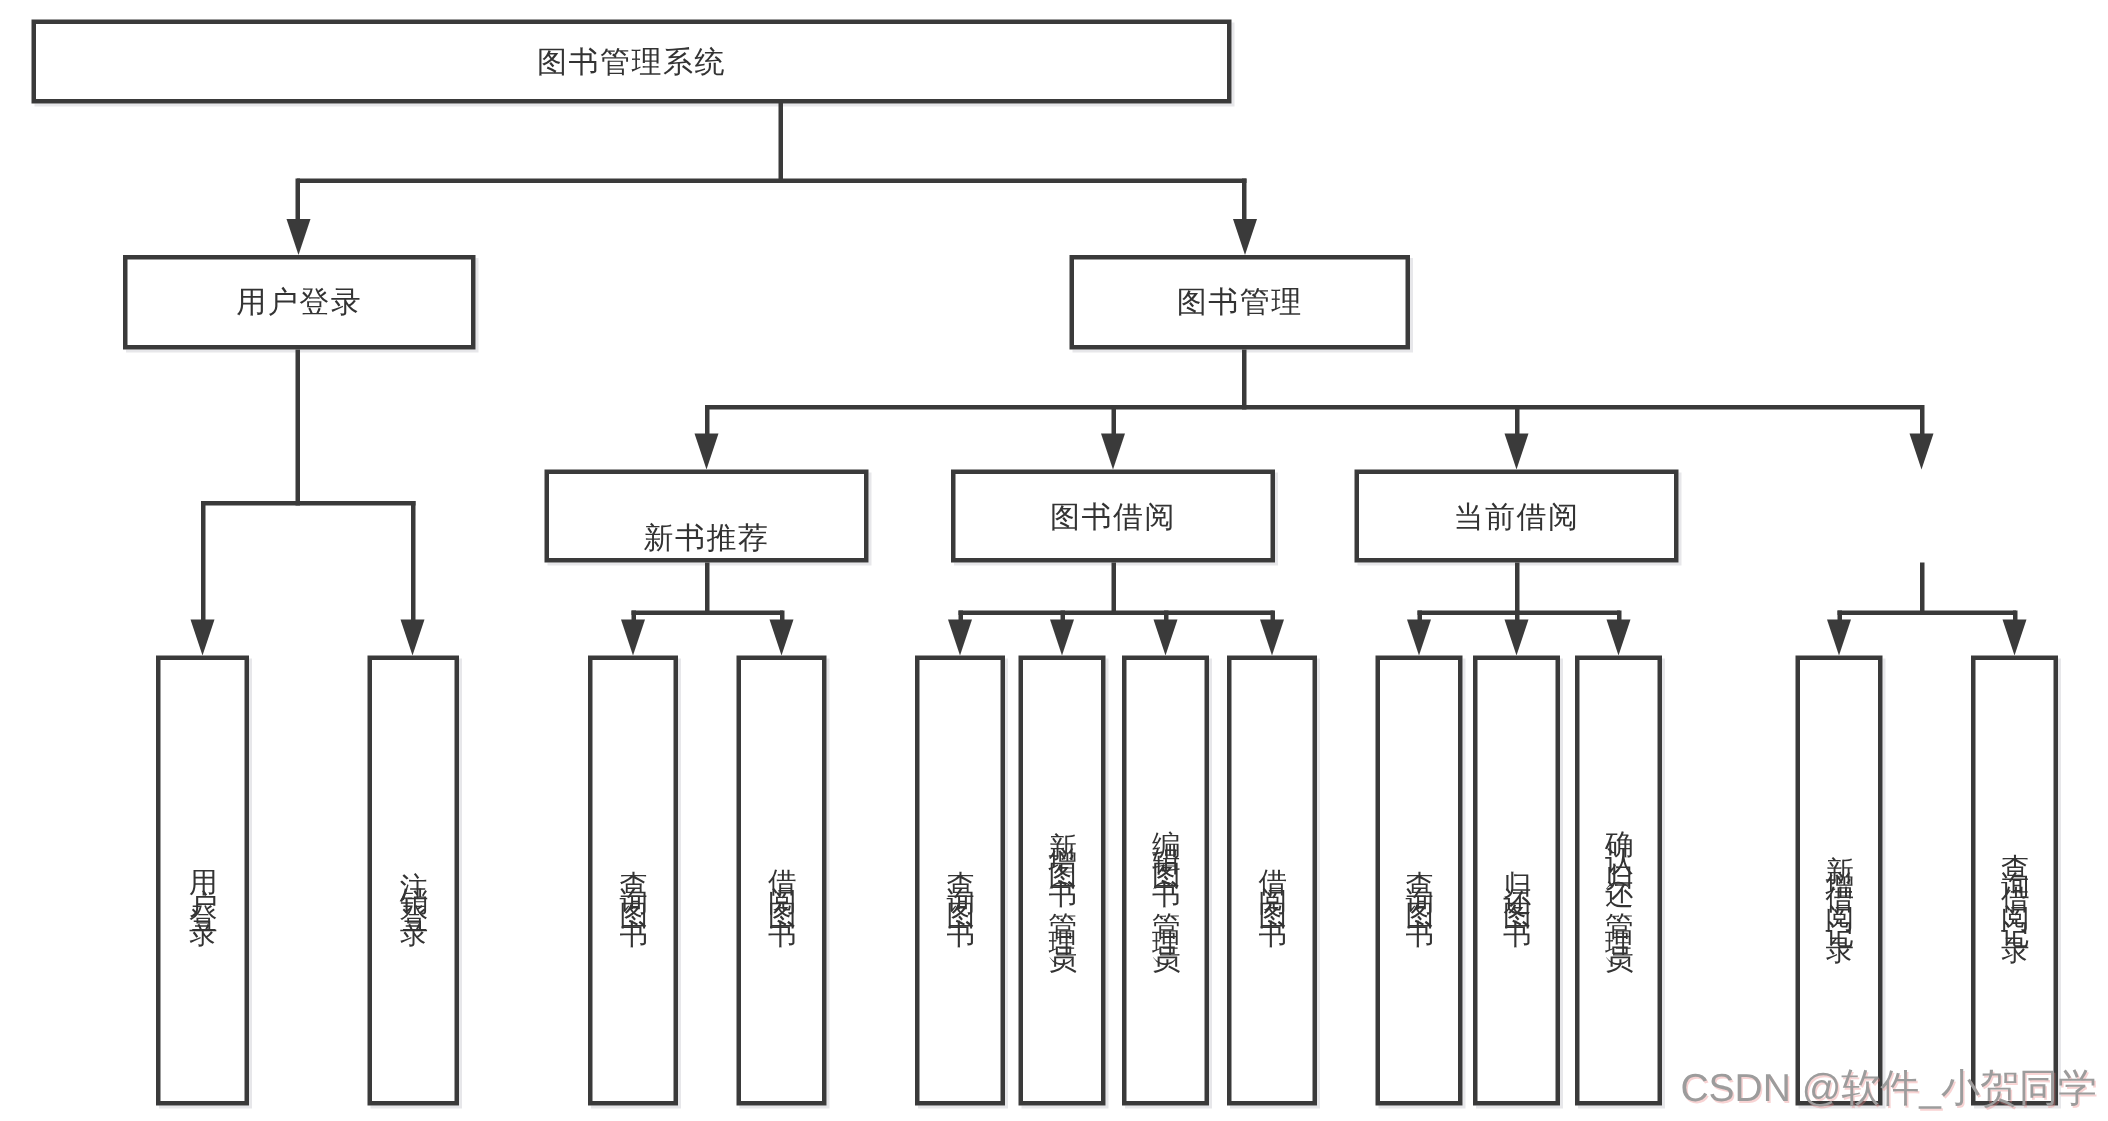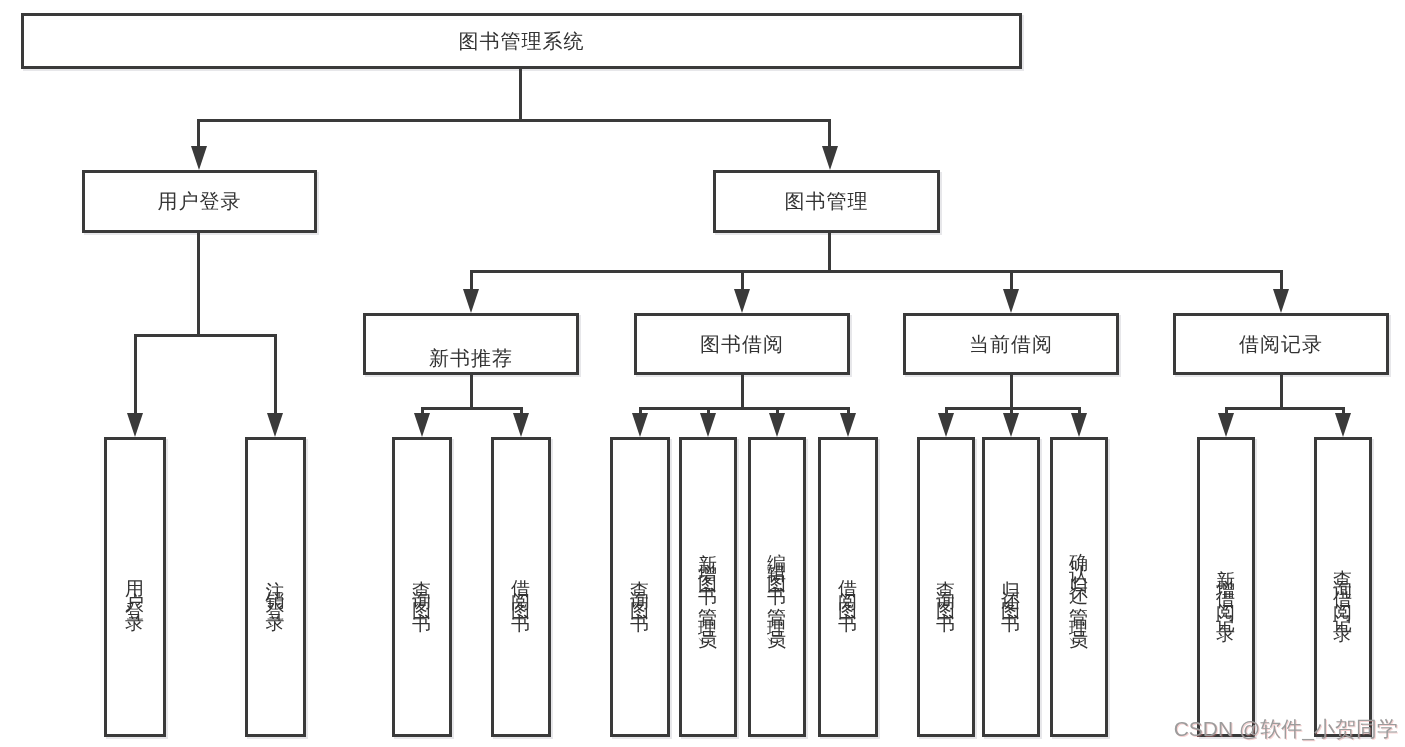--- a/index.html
+++ b/index.html
@@ -44,32 +44,32 @@
     position: absolute;
     width: 0; height: 0;
     border-left: 8px solid transparent;
     border-right: 8px solid transparent;
     border-top: 24px solid #3a3a3a;
   }
   .watermark {
     position: absolute;
     right: 7px;
     bottom: 4px;
-    font-size: 21px;
+    font-size: 26px;
     color: #9c9c9c;
     text-shadow: 1px 1px 0 rgba(235,130,130,0.35);
     white-space: nowrap;
   }
 </style>
 </head>
 <body>
 
 <div id="stage">
 
-  <div class="box" style="left:21px; top:13px; width:1001px; height:56px;text-align:right;">
+  <div class="box" style="left:21px; top:13px; width:800px; height:56px;text-align:right;">
     <span class="hlabel">图书管理系统</span>
   </div>
 
   <div>
     <div class="vline" style="left:519px; top:68px; height:54px;"></div>
     <div class="hline" style="left:198px; top:119px; width:633px;"></div>
     <div class="vline" style="left:197px; top:119px; height:30px;"></div>
     <div class="arrow" style="left:191px; top:146px;"></div>
     <div class="vline" style="left:828px; top:119px; height:30px;"></div>
     <div class="arrow" style="left:822px; top:146px;"></div>
@@ -106,23 +106,20 @@
 
   <div class="box" style="left:363px; top:313px; width:216px; height:62px;align-items:flex-end;">
     <span class="hlabel">新书推荐</span>
   </div>
   <div class="box" style="left:903px; top:313px; width:216px; height:62px;">
     <span class="hlabel">当前借阅</span>
   </div>
   <div class="box" style="left:634px; top:313px; width:216px; height:62px;">
     <span class="hlabel">图书借阅</span>
   </div>
-  <div class="box" style="left:1173px; top:313px; width:216px; height:62px;">
-    <span class="hlabel">借阅记录</span>
-  </div>
 
   <div>
     <div class="vline" style="left:470px; top:375px; height:34px;"></div>
     <div class="hline" style="left:421px; top:407px; width:101px;"></div>
     <div class="vline" style="left:421px; top:407px; height:10px;"></div>
     <div class="arrow" style="left:414px; top:413px;"></div>
     <div class="vline" style="left:520px; top:407px; height:10px;"></div>
     <div class="arrow" style="left:513px; top:413px;"></div>
   </div>
 

